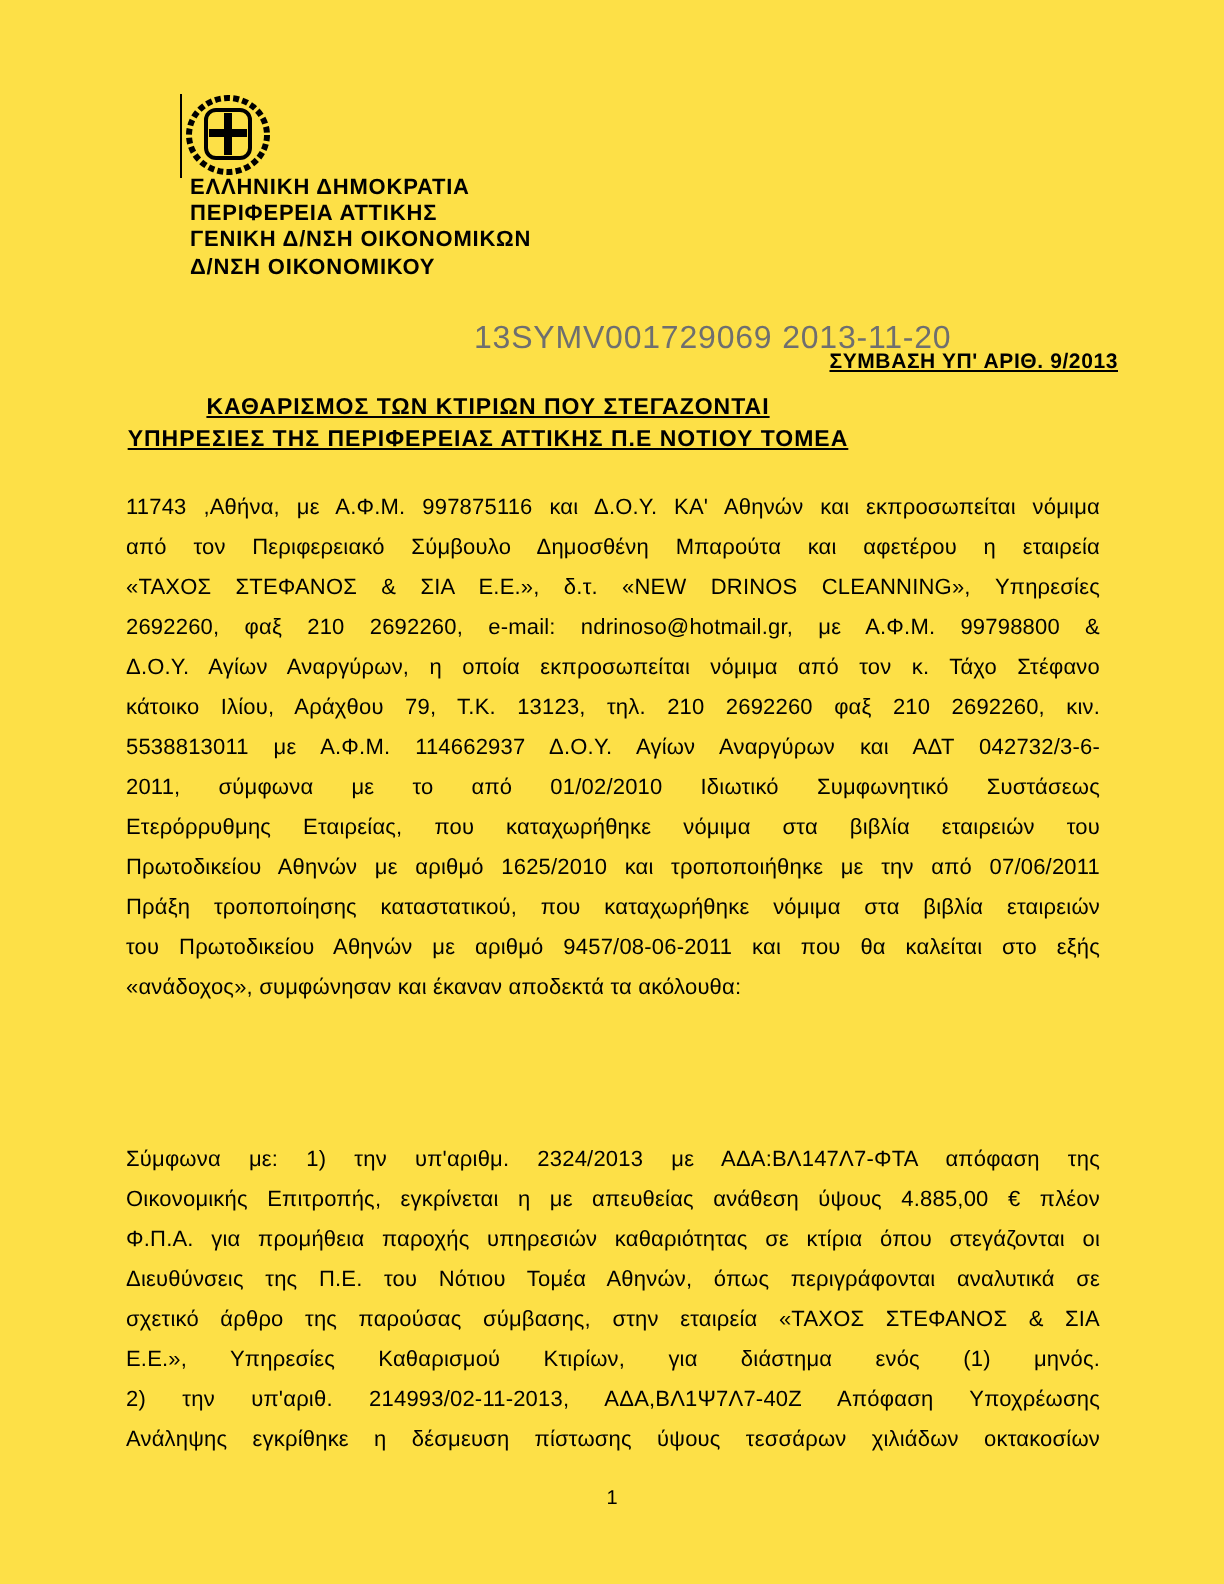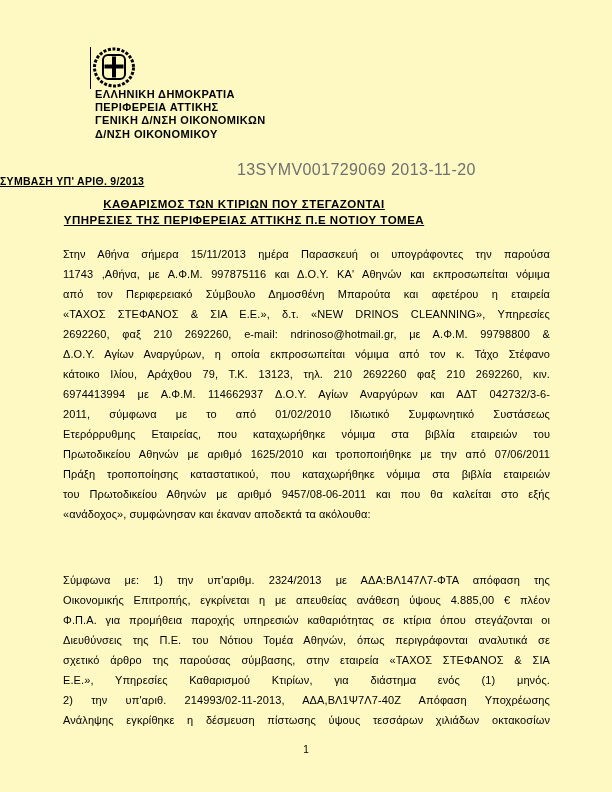--- a/index.html
+++ b/index.html
@@ -4,21 +4,21 @@
 <style>
   html, body {
     margin: 0;
     padding: 0;
     background: #ffffff;
   }
   .page {
     position: relative;
     width: 612px;
     height: 792px;
-    background: #fef9c3;
+    background: #fde047;
     font-family: "Liberation Sans", sans-serif;
     color: #000000;
     overflow: hidden;
   }
 
   
   .letterhead-divider {
     position: absolute;
     left: 90px;
     top: 47px;
@@ -55,21 +55,21 @@
     white-space: nowrap;
     z-index: 1;
   }
 
   
   .doc-title {
     position: absolute;
     left: 0;
     top: 175px;
     width: 559px;
-    text-align: left;
+    text-align: right;
     font-weight: bold;
     font-size: 10.5px;
     letter-spacing: 0.3px;
     text-decoration: underline;
     z-index: 2;
   }
 
   
   .subject-block {
     position: absolute;
@@ -145,28 +145,27 @@
   <div class="watermark">13SYMV001729069 2013-11-20</div>
 
   <div class="doc-title">ΣΥΜΒΑΣΗ ΥΠ' ΑΡΙΘ. 9/2013</div>
 
   <div class="subject-block">
       <div class="subject-line">ΚΑΘΑΡΙΣΜΟΣ ΤΩΝ ΚΤΙΡΙΩΝ ΠΟΥ ΣΤΕΓΑΖΟΝΤΑΙ</div>
       <div class="subject-line">ΥΠΗΡΕΣΙΕΣ ΤΗΣ ΠΕΡΙΦΕΡΕΙΑΣ ΑΤΤΙΚΗΣ  Π.Ε ΝΟΤΙΟΥ ΤΟΜΕΑ</div>
     </div>
 
   <div class="para para-1">
-      <div class="jline">Στην Αθήνα σήμερα 15/11/2013 ημέρα Παρασκευή οι υπογράφοντες την παρούσα</div>
       <div class="jline">11743 ,Αθήνα, με Α.Φ.Μ. 997875116 και Δ.Ο.Υ. ΚΑ' Αθηνών και εκπροσωπείται νόμιμα</div>
       <div class="jline">από τον Περιφερειακό Σύμβουλο Δημοσθένη Μπαρούτα και αφετέρου η εταιρεία</div>
       <div class="jline">«ΤΑΧΟΣ ΣΤΕΦΑΝΟΣ &amp; ΣΙΑ Ε.Ε.», δ.τ. «NEW DRINOS CLEANNING», Υπηρεσίες</div>
       <div class="jline">2692260, φαξ 210 2692260, e-mail: ndrinoso@hotmail.gr, με Α.Φ.Μ. 99798800 &amp;</div>
       <div class="jline">Δ.Ο.Υ. Αγίων Αναργύρων, η οποία εκπροσωπείται νόμιμα από τον κ. Τάχο Στέφανο</div>
       <div class="jline">κάτοικο Ιλίου, Αράχθου 79, Τ.Κ. 13123, τηλ. 210 2692260 φαξ 210 2692260, κιν.</div>
-      <div class="jline">6974413994 με Α.Φ.Μ. 114662937 Δ.Ο.Υ. Αγίων Αναργύρων και ΑΔΤ 042732/3-6-</div>
+      <div class="jline">5538813011 με Α.Φ.Μ. 114662937 Δ.Ο.Υ. Αγίων Αναργύρων και ΑΔΤ 042732/3-6-</div>
       <div class="jline">2011, σύμφωνα με το από 01/02/2010 Ιδιωτικό Συμφωνητικό Συστάσεως</div>
       <div class="jline">Ετερόρρυθμης Εταιρείας, που καταχωρήθηκε νόμιμα στα βιβλία εταιρειών του</div>
       <div class="jline">Πρωτοδικείου Αθηνών με αριθμό 1625/2010 και τροποποιήθηκε με την από 07/06/2011</div>
       <div class="jline">Πράξη τροποποίησης καταστατικού, που καταχωρήθηκε νόμιμα στα βιβλία εταιρειών</div>
       <div class="jline">του Πρωτοδικείου Αθηνών με αριθμό 9457/08-06-2011 και που θα καλείται στο εξής</div>
       <div class="jline">«ανάδοχος», συμφώνησαν και έκαναν αποδεκτά τα ακόλουθα:</div>
     </div>
 
   <div class="para para-2 stretch-last">
       <div class="jline">Σύμφωνα με: 1) την υπ'αριθμ. 2324/2013 με ΑΔΑ:ΒΛ147Λ7-ΦΤΑ απόφαση της</div>

